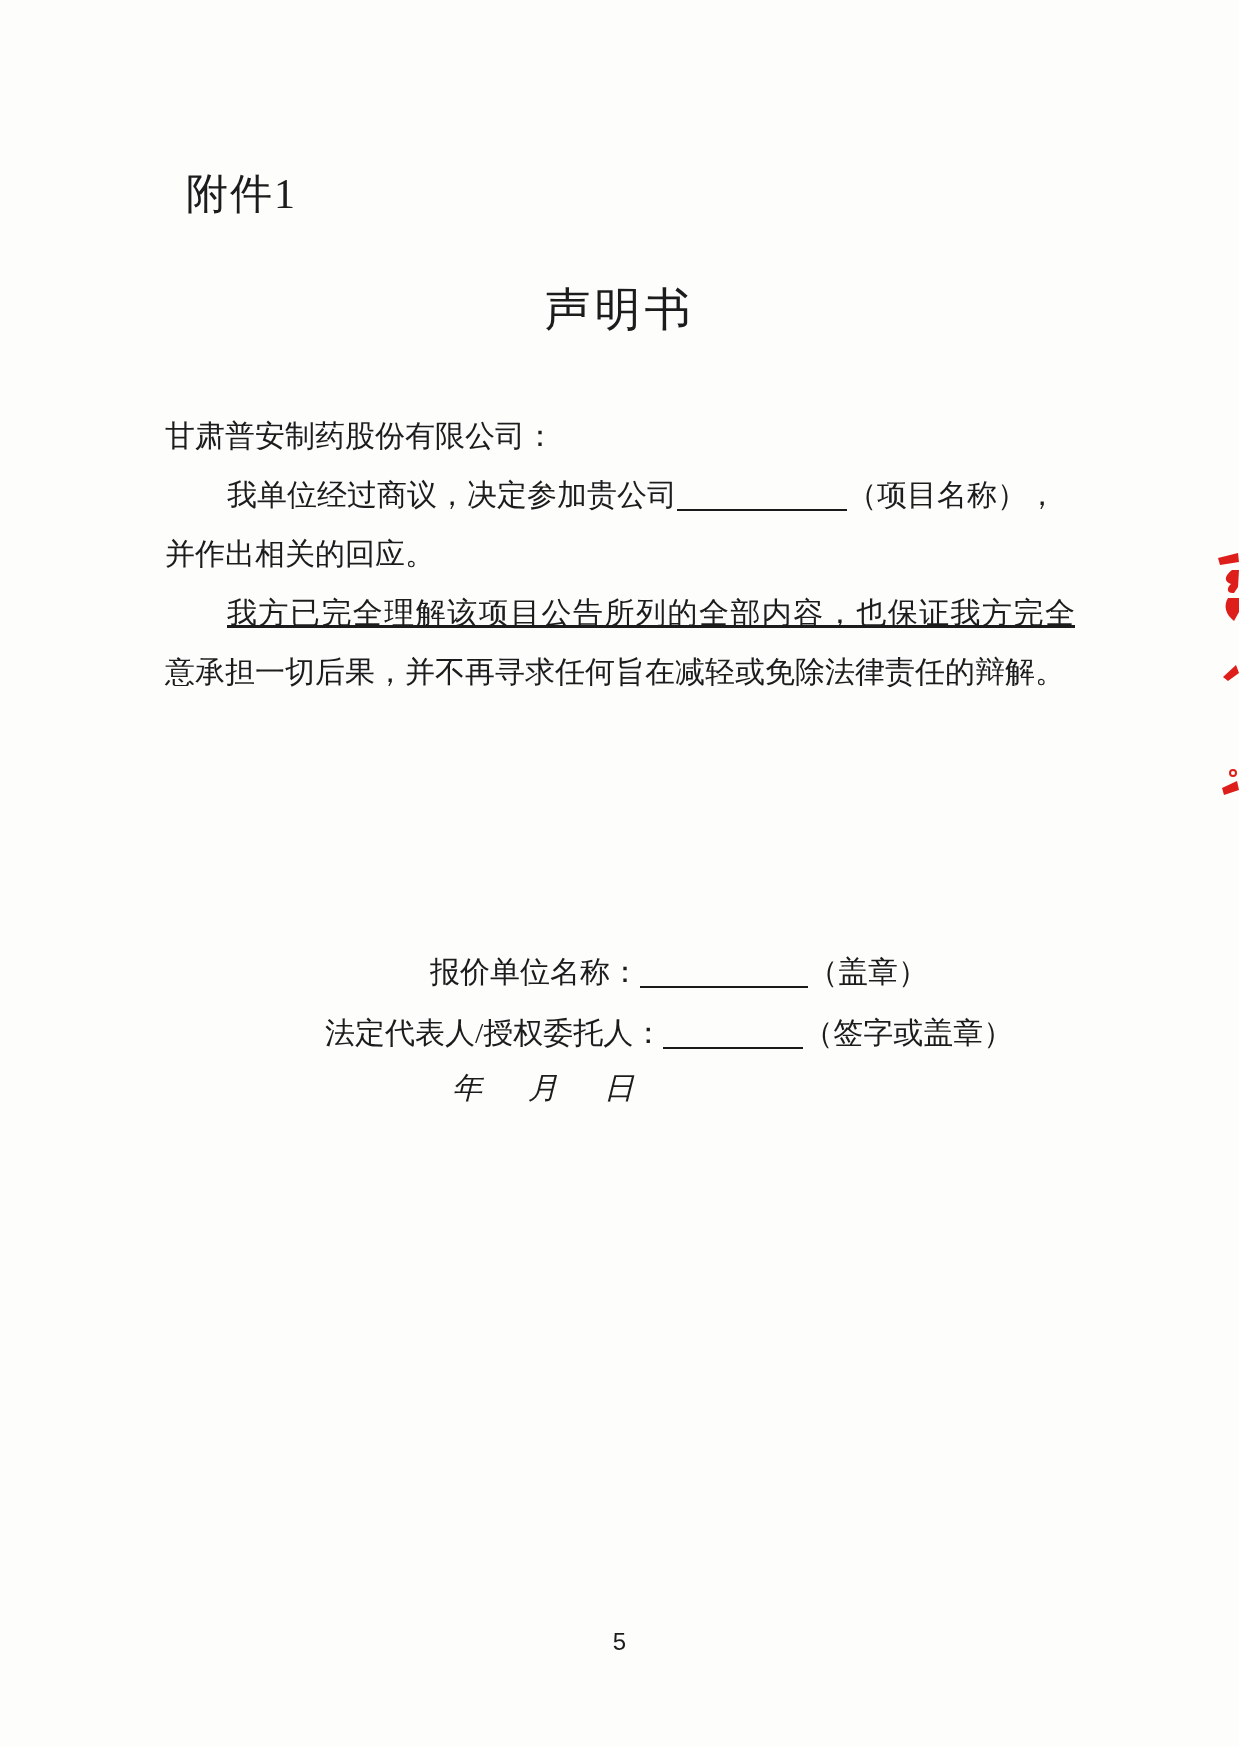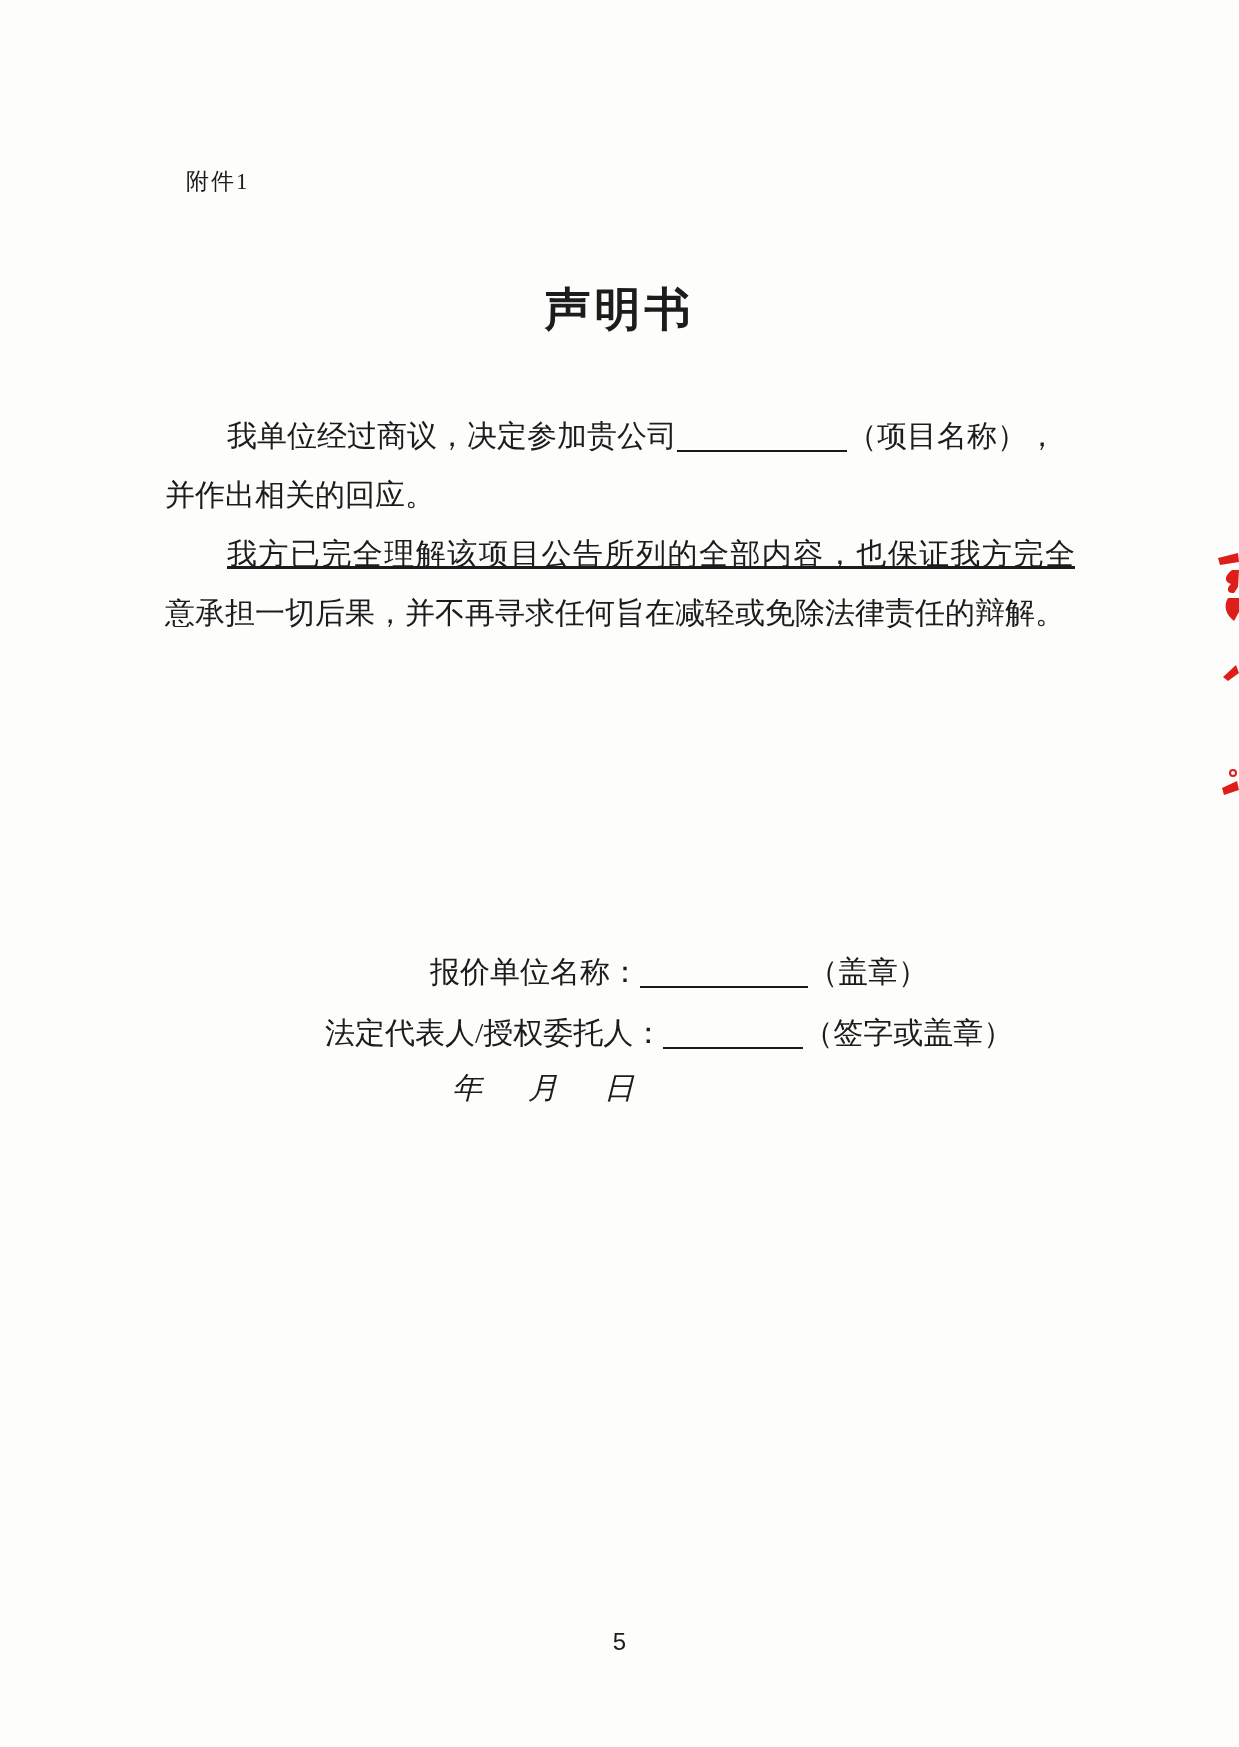--- a/index.html
+++ b/index.html
@@ -8,26 +8,26 @@
     width:1239px; height:1747px;
     margin:0 auto;
     background:#fefefdff;
     background:#fdfdfc;
     color:#1c1c1c;
     font-family:"Liberation Serif","DejaVu Serif",serif;
     overflow:hidden;
   }
   .attachment {
     position:absolute; left:186px; top:166px;
-    font-size:23px; letter-spacing:2px;
+    font-size:42px; letter-spacing:2px;
   }
   .title {
     position:absolute; left:0; top:282px; width:100%;
     margin:0; text-align:center;
-    font-size:46px; font-weight:700; letter-spacing:4px;
+    font-size:46px; font-weight:400; letter-spacing:4px;
     line-height:56px;
   }
   .body {
     position:absolute; left:165px; top:406px; width:910px;
     font-size:30px; line-height:59px;
     text-align:left;
   }
   .line { white-space:nowrap; }
   .indent { padding-left:62px; }
   .fill {
@@ -66,20 +66,21 @@
 </head>
 <body>
 
 <div class="page">
 
   <div class="attachment">附件1</div>
 
   <h1 class="title">声明书</h1>
 
   <div class="body">
+    <div class="line">甘肃普安制药股份有限公司：</div>
     <div class="line indent"><span>我单位经过商议，决定参加贵公司</span><span class="blank blank-project"></span><span>（项目名称），</span></div>
     <div class="line">并作出相关的回应。</div>
     <div class="line indent fill">我方已完全理解该项目公告所列的全部内容，也保证我方完全</div>
     <div class="line">意承担一切后果，并不再寻求任何旨在减轻或免除法律责任的辩解。</div>
   </div>
 
   <div class="sig-line sig-unit"><span>报价单位名称：</span><span class="blank blank-unit"></span><span>（盖章）</span></div>
 
   <div class="sig-line sig-rep"><span>法定代表人/授权委托人：</span><span class="blank blank-rep"></span><span>（签字或盖章）</span></div>
 

